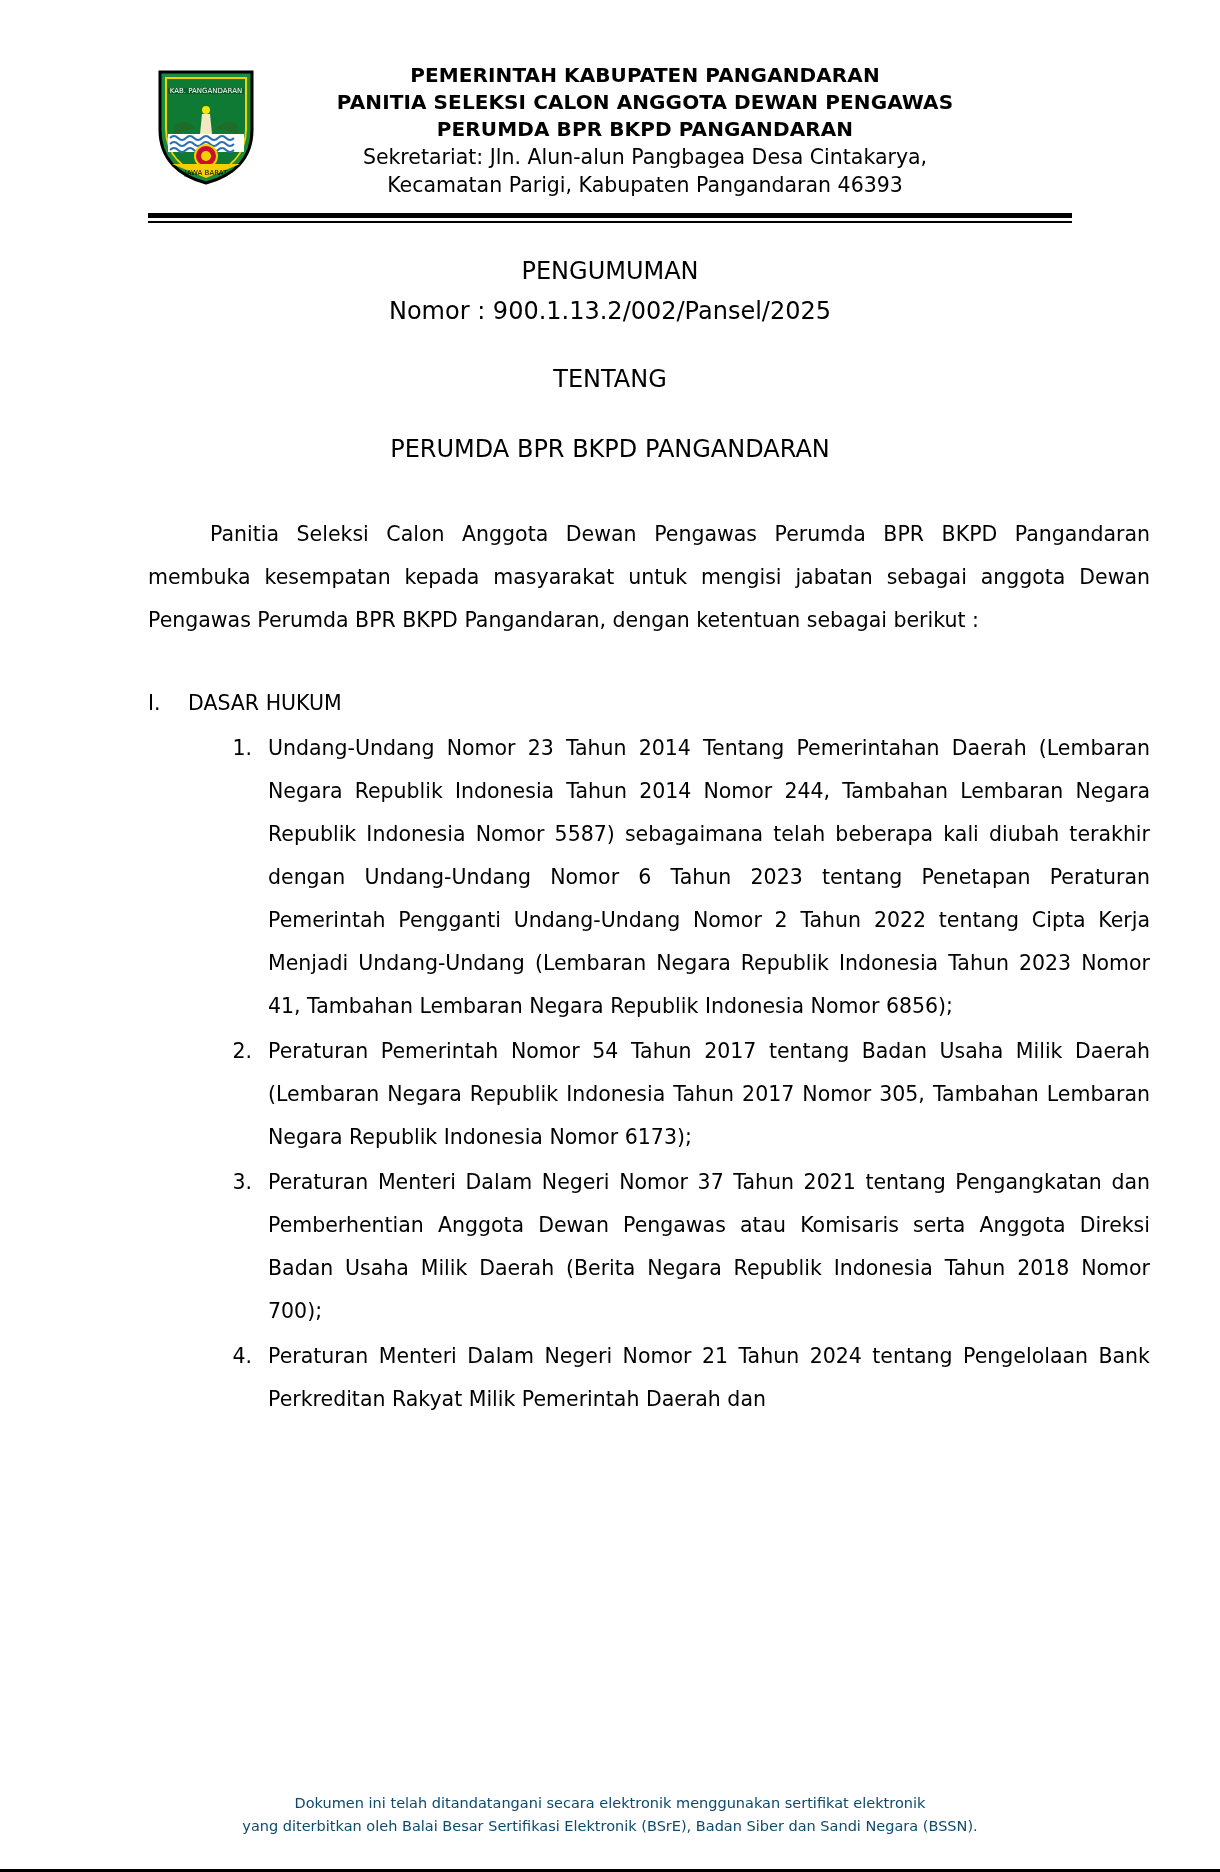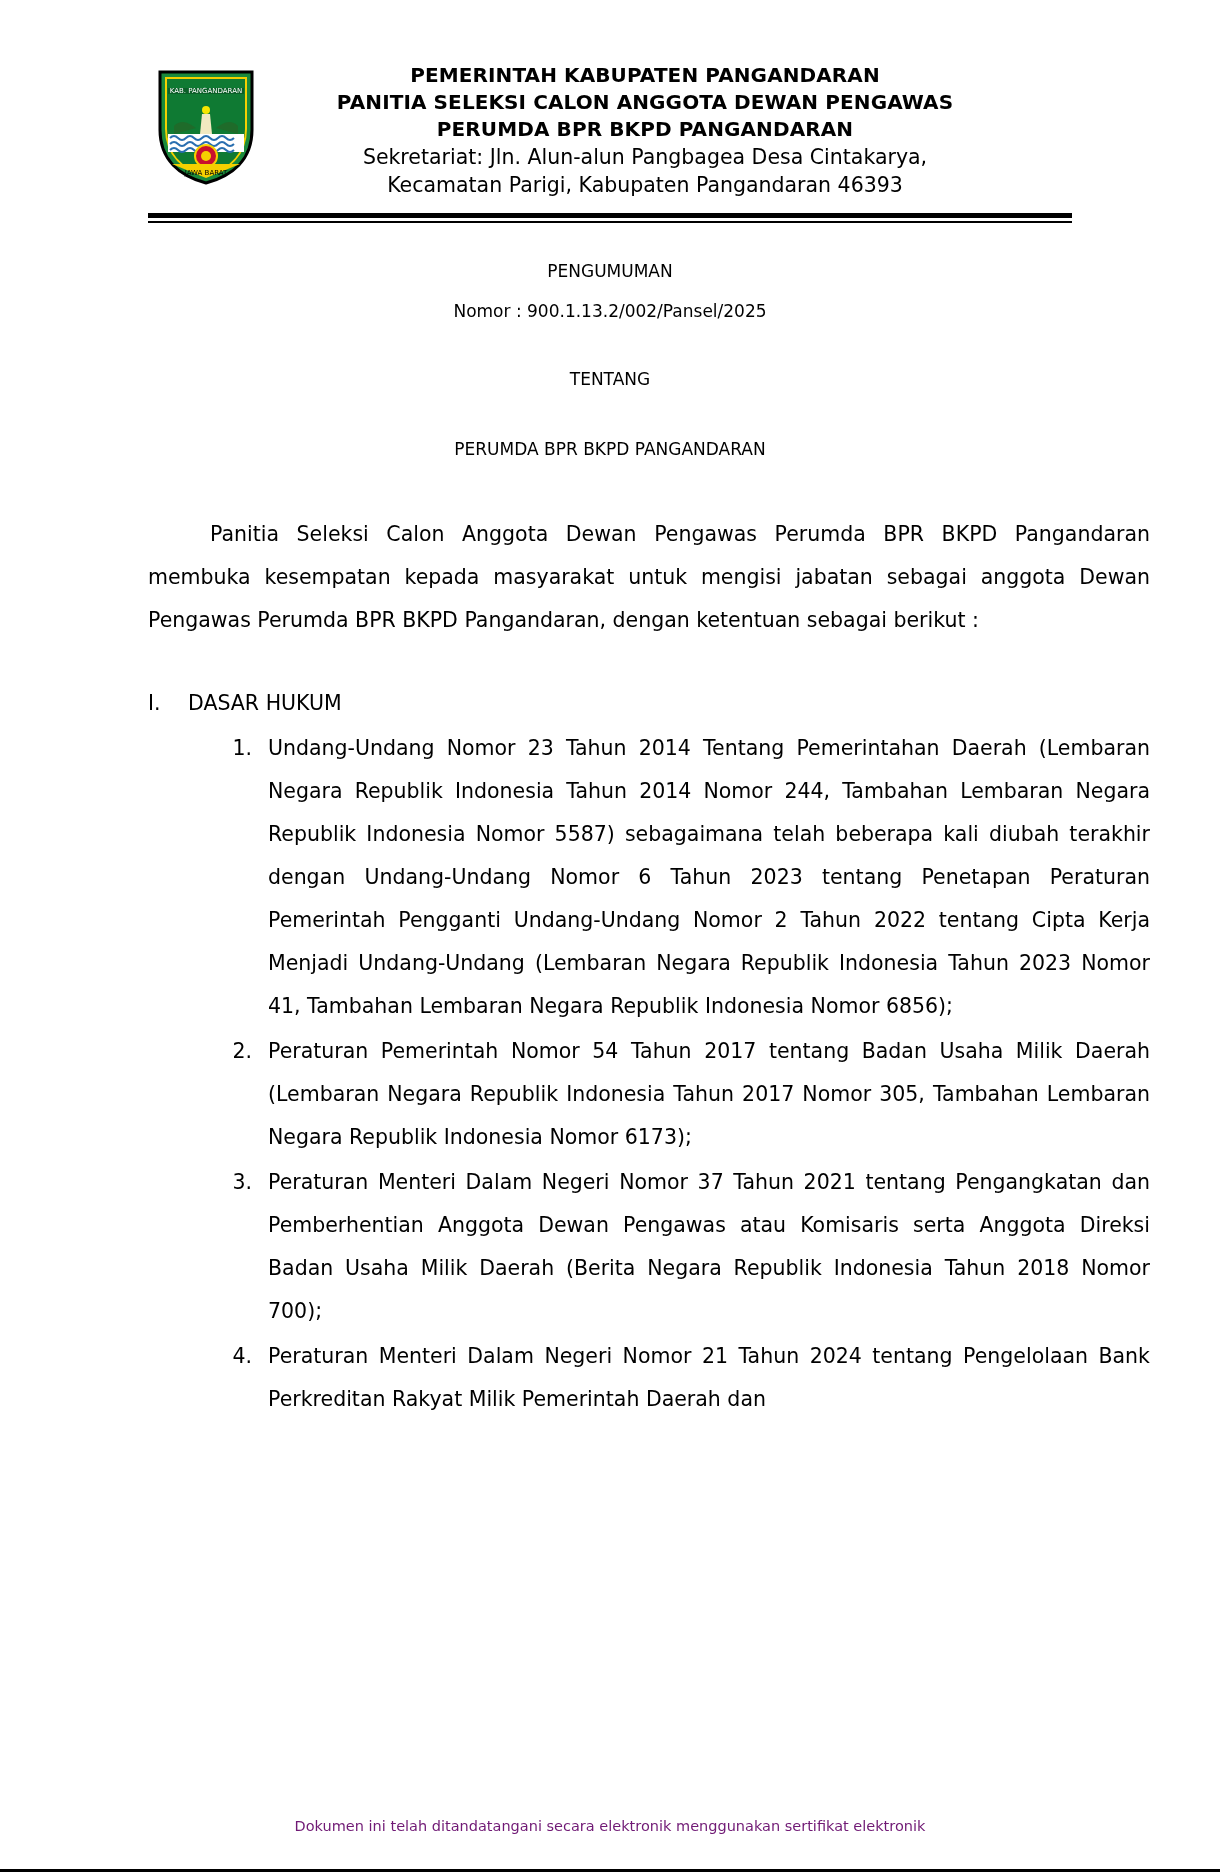--- a/index.html
+++ b/index.html
@@ -62,21 +62,21 @@
     margin: 14px 148px 0 148px;
     border-top: 5px solid #000;
     border-bottom: 2px solid #000;
     height: 3px;
   }
 
   
   .title-block {
     text-align: center;
     margin-top: 28px;
-    font-size: 17px;
+    font-size: 24px;
     line-height: 40px;
   }
   .title-block .sp {
     height: 28px;
   }
   .title-block .sp2 {
     height: 30px;
   }
 
   
@@ -136,21 +136,21 @@
 
   
   .footer {
     position: absolute;
     left: 0;
     right: 0;
     bottom: 34px;
     text-align: center;
     font-size: 14.5px;
     line-height: 23px;
-    color: #701a75;
+    color: #0c4a6e;
   }
   .footer-rule {
     position: absolute;
     left: 0;
     right: 0;
     bottom: 0;
     border-bottom: 3px solid #000;
   }
 </style>
 </head>
@@ -226,16 +226,17 @@
         <li>
           <span class="num">4.</span>
           <span class="txt">Peraturan Menteri Dalam Negeri Nomor 21 Tahun 2024 tentang Pengelolaan Bank Perkreditan Rakyat Milik Pemerintah Daerah dan</span>
         </li>
       </ol>
     </div>
   </div>
 
   <div class="footer">
     <div>Dokumen ini telah ditandatangani secara elektronik menggunakan sertifikat elektronik</div>
+    <div>yang diterbitkan oleh Balai Besar Sertifikasi Elektronik (BSrE), Badan Siber dan Sandi Negara (BSSN).</div>
   </div>
   <div class="footer-rule"></div>
 
 </div>
 
 </body></html>

